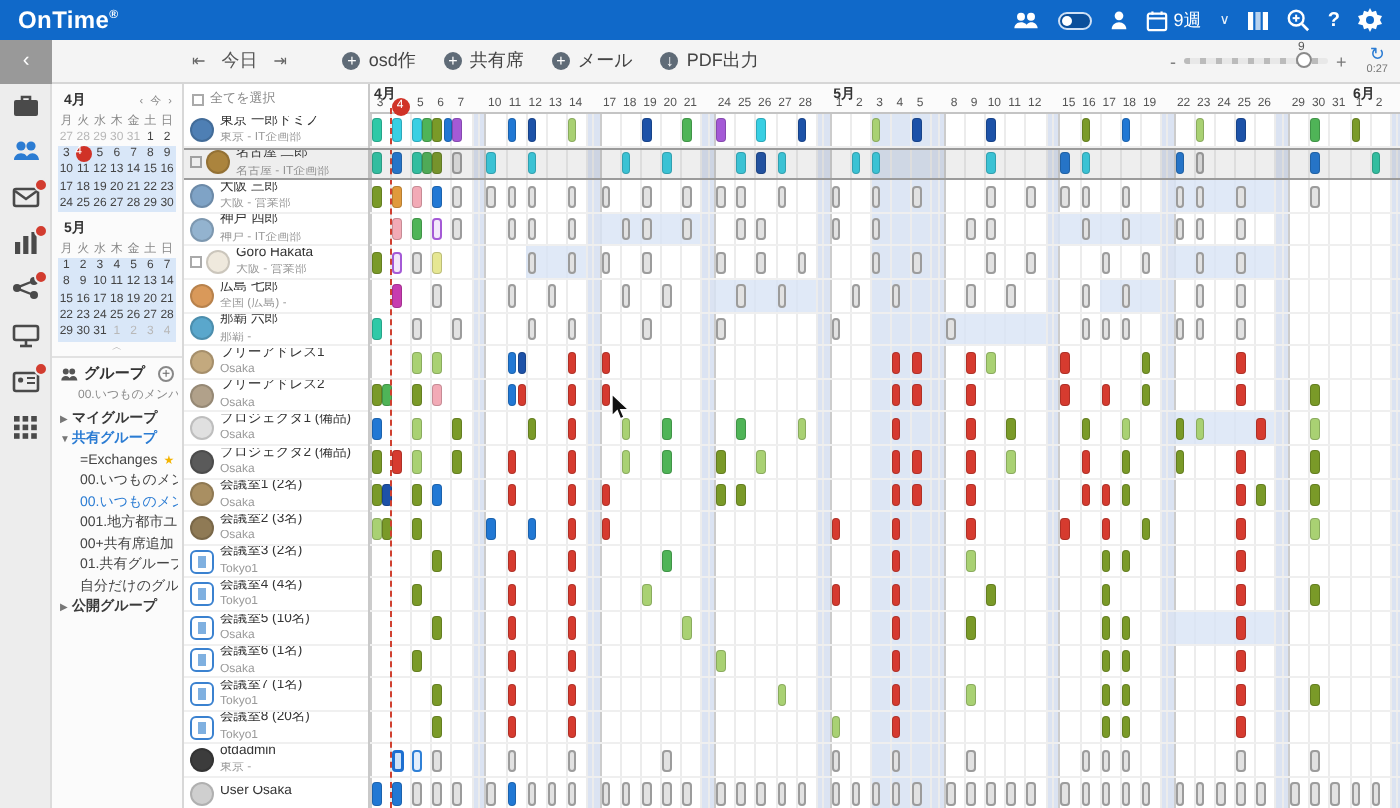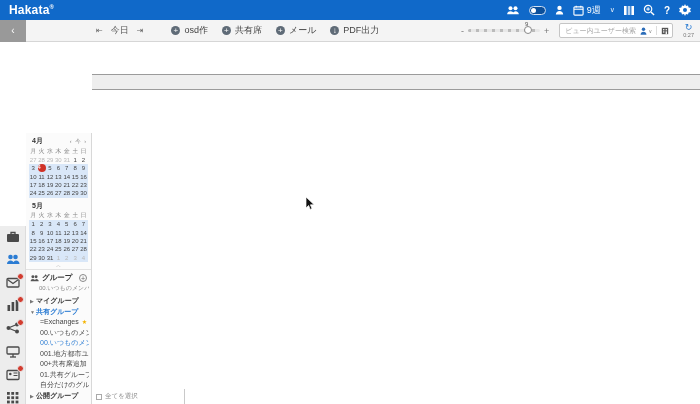--- a/index.html
+++ b/index.html
@@ -110,21 +110,21 @@
   .sel-overlay{position:absolute;left:92px;right:0;height:16.6px;background:rgba(90,90,90,.10);
                border-top:1px solid #9b9b9b;border-bottom:1px solid #9b9b9b;z-index:7;pointer-events:none;}
   .cursor{position:absolute;z-index:40;pointer-events:none;}
 </style>
 </head>
 <body>
 
 <div class="app">
 
   <div class="topbar">
-    <div class="logo"><span>Hakata</span><sup>®</sup></div>
+    <div class="logo"><span>OnTime</span><sup>®</sup></div>
     <div class="topbar-right">
       <span class="tb-ic">
         <svg width="14" height="10" viewBox="0 0 16 12" fill="#fff">
             <circle cx="5" cy="4" r="2.4"></circle>
             <circle cx="11" cy="4" r="2.4"></circle>
             <path d="M1 11c0-2.2 1.8-3.6 4-3.6S9 8.8 9 11zM7.4 11c.3-2 2-3.6 3.8-3.6 2 0 3.8 1.6 3.8 3.6z"></path>
           </svg>
       </span>
       <span class="toggle"></span>
       <span class="tb-ic">
@@ -197,46 +197,28 @@
       </div>
     <div class="tool-right">
       <div class="zoomer">
         <span>-</span>
         <span class="ztrack">
           <span class="zval">9</span>
           <span class="zhandle"></span>
         </span>
         <span>+</span>
       </div>
-      <div class="searchbox">
-        <input placeholder="ビュー内ユーザー検索" style="">
-        <span class="sb-icons">
-          <svg width="7" height="8" viewBox="0 0 10 12" fill="#2b6cb8">
-              <circle cx="5" cy="3.5" r="2.6"></circle>
-              <path d="M0.6 11.5c0-2.4 2-4.2 4.4-4.2s4.4 1.8 4.4 4.2z"></path>
-            </svg>
-          <span style="font-size:5px;color:#888;">∨</span>
-          <span class="sb-div"></span>
-          <svg width="8" height="8" viewBox="0 0 10 10" fill="#555">
-              <rect x="1" y="1" width="8" height="8"></rect>
-              <rect x="2.6" y="2.6" width="1.6" height="1.6" fill="#fff"></rect>
-              <rect x="5.8" y="2.6" width="1.6" height="1.6" fill="#fff"></rect>
-              <rect x="2.6" y="5.4" width="1.6" height="1.6" fill="#fff"></rect>
-              <rect x="5.8" y="5.4" width="1.6" height="3.6" fill="#fff"></rect>
-            </svg>
-        </span>
-      </div>
       <div class="refresh">
         <span style="font-size:9px;">↻</span>
         <span class="rt">0:27</span>
       </div>
     </div>
   </div>
 
-  <div class="main" style="position:absolute;align-items:flex-end;">
+  <div class="main" style="position:absolute;">
     <div class="rail" id="rail">
         <span class="rail-ic">
           <svg width="14" height="13" viewBox="0 0 14 13" fill="currentColor">
             <rect x="1" y="4" width="12" height="8" rx="1"></rect>
             <path d="M5 4V2.5h4V4" fill="none" stroke="currentColor" stroke-width="1.3"></path>
           </svg>
         </span>
         <span class="rail-ic active">
           <svg width="14" height="13" viewBox="0 0 14 13" fill="currentColor">
             <circle cx="4.5" cy="4" r="2.3"></circle>

